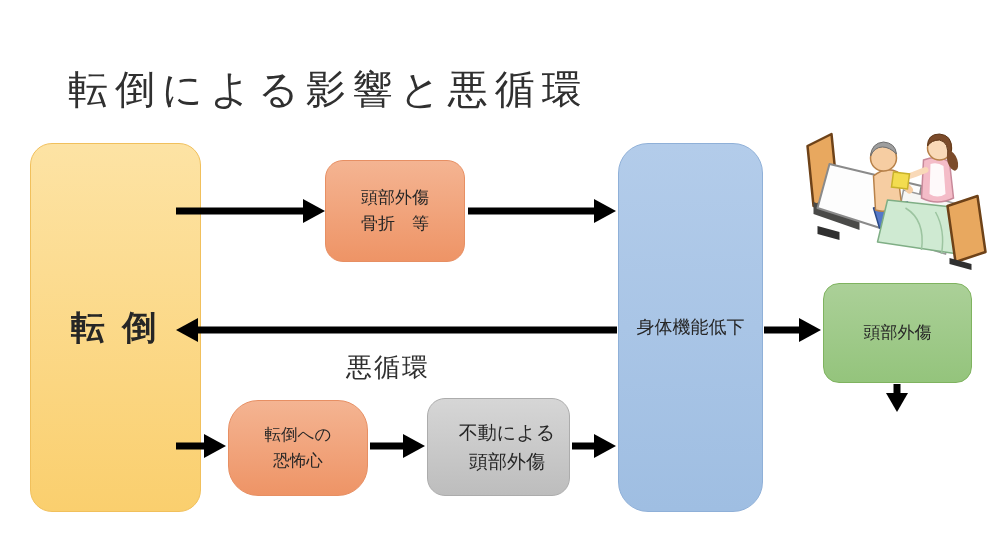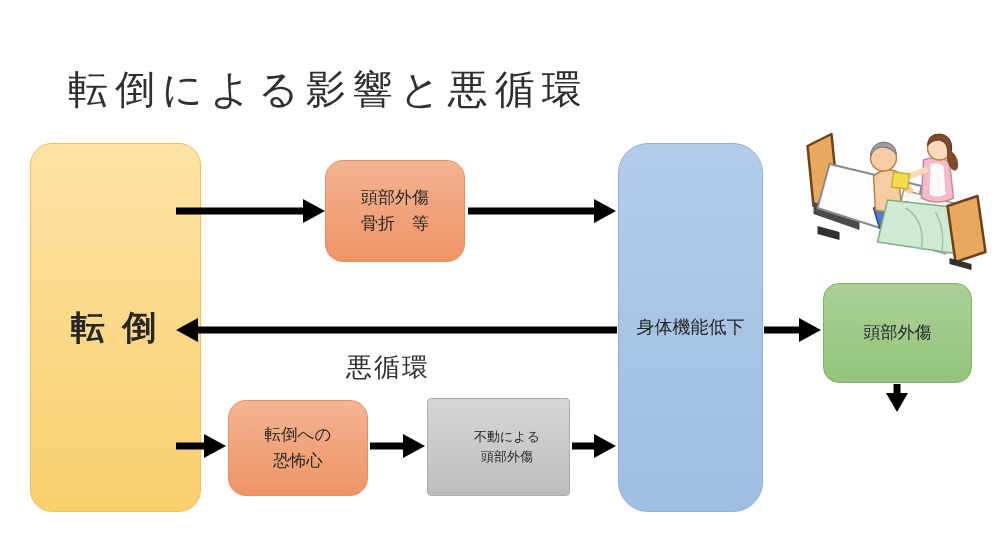--- a/index.html
+++ b/index.html
@@ -29,28 +29,28 @@
   .node-decline{
     left:618px;top:143px;width:145px;height:369px;border-radius:30px;
     background:linear-gradient(to bottom,var(--blue-top),var(--blue-bottom));
     border:1.5px solid var(--blue-border);font-size:18px;
   }
   .cycle-label{
     position:absolute;left:300px;top:350px;width:176px;text-align:center;
     font-size:26px;color:#303030;letter-spacing:2px;
   }
   .node-fear{
-    left:228px;top:400px;width:140px;height:96px;border-radius:18px;
+    left:228px;top:400px;width:140px;height:96px;border-radius:30px;
     background:linear-gradient(to bottom,var(--salmon-top),var(--salmon-bottom));
     border:1.5px solid var(--salmon-border);font-size:16.5px;
   }
   .node-disuse{
-    left:427px;top:398px;width:143px;height:98px;border-radius:4px;
+    left:427px;top:398px;width:143px;height:98px;border-radius:18px;
     background:linear-gradient(to bottom,var(--gray-top),var(--gray-bottom));
-    border:1.5px solid var(--gray-border);font-size:13px;padding-left:17px;
+    border:1.5px solid var(--gray-border);font-size:19px;padding-left:17px;
   }
   .node-wheelchair{
     left:823px;top:283px;width:149px;height:100px;border-radius:16px;
     background:linear-gradient(to bottom,var(--green-top),var(--green-bottom));
     border:1.5px solid var(--green-border);font-size:17px;
   }
   .node-care{
     left:824px;top:413px;width:144px;height:103px;border-radius:20px;
     background:linear-gradient(to bottom,var(--fall-top),var(--fall-bottom));
     border:1.5px solid var(--fall-border);font-size:22px;font-weight:bold;line-height:1.5;

